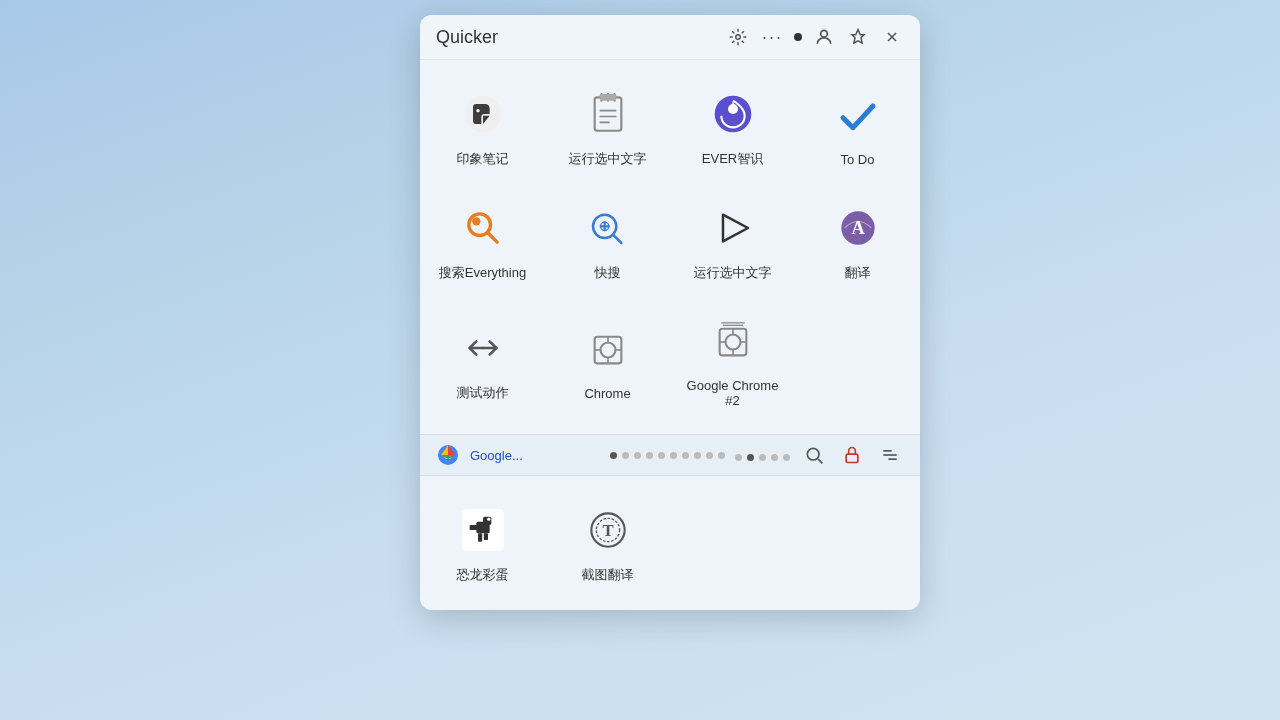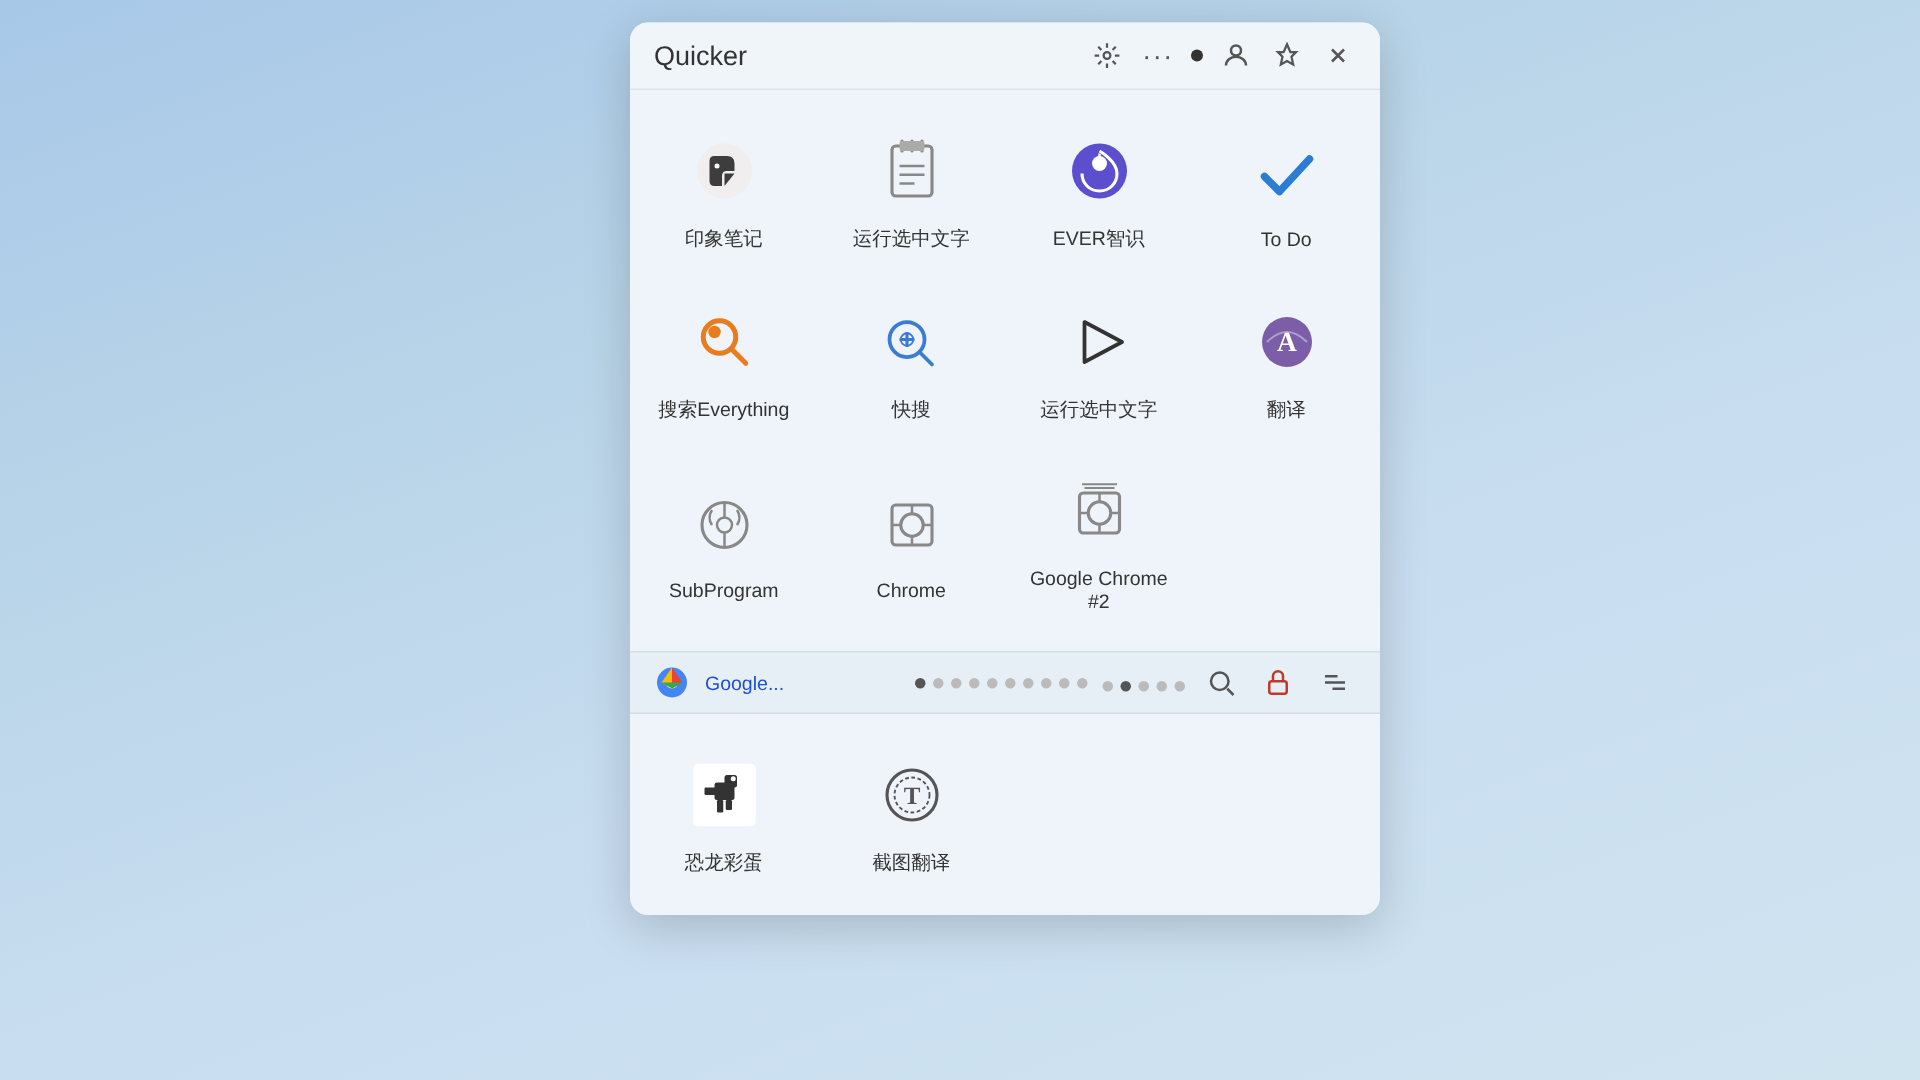--- a/index.html
+++ b/index.html
@@ -265,34 +265,32 @@
       <div class="app-icon">
         <svg width="50" height="50" viewBox="0 0 60 60">
           <circle cx="30" cy="30" r="20" fill="#7b5ea7"></circle>
           <text x="30" y="37" text-anchor="middle" font-size="22" font-weight="bold" fill="white" font-family="Georgia,serif">A</text>
           <path d="M14 30 Q30 14 46 30" fill="none" stroke="rgba(255,255,255,0.4)" stroke-width="1.5"></path>
         </svg>
       </div>
       <span class="app-label">翻译</span>
     </div>
 
-
-    <div class="app-item">
-      <div class="app-icon">
-        <svg width="50" height="50" viewBox="0 0 60 60">
-          <circle cx="30" cy="30" r="18" fill="none" stroke="#888" stroke-width="2.5"></circle>
-          <circle cx="30" cy="30" r="6" fill="none" stroke="#888" stroke-width="2"></circle>
-          <path d="M20 30 Q16 24 20 18" fill="none" stroke="#888" stroke-width="2"></path>
-          <path d="M40 30 Q44 24 40 18" fill="none" stroke="#888" stroke-width="2"></path>
-          <line x1="30" y1="12" x2="30" y2="24" stroke="#888" stroke-width="2"></line>
-          <line x1="30" y1="36" x2="30" y2="48" stroke="#888" stroke-width="2"></line>
-        </svg>
-      </div>
-      <span class="app-label">SubProgram</span>
-    </div>
+    <div class="app-item">
+      <div class="app-icon">
+        <svg width="50" height="50" viewBox="0 0 60 60">
+          <line x1="14" y1="30" x2="30" y2="30" stroke="#555" stroke-width="3" stroke-linecap="round"></line>
+          <polyline points="22,22 14,30 22,38" fill="none" stroke="#555" stroke-width="3" stroke-linecap="round" stroke-linejoin="round"></polyline>
+          <line x1="46" y1="30" x2="30" y2="30" stroke="#555" stroke-width="3" stroke-linecap="round"></line>
+          <polyline points="38,22 46,30 38,38" fill="none" stroke="#555" stroke-width="3" stroke-linecap="round" stroke-linejoin="round"></polyline>
+        </svg>
+      </div>
+      <span class="app-label">测试动作</span>
+    </div>
+
 
     <div class="app-item">
       <div class="app-icon">
         <svg width="50" height="50" viewBox="0 0 60 60">
           <rect x="14" y="14" width="32" height="32" rx="3" fill="none" stroke="#888" stroke-width="2.5"></rect>
           <circle cx="30" cy="30" r="9" fill="none" stroke="#888" stroke-width="2.5"></circle>
           <line x1="30" y1="14" x2="30" y2="21" stroke="#888" stroke-width="2"></line>
           <line x1="30" y1="39" x2="30" y2="46" stroke="#888" stroke-width="2"></line>
           <line x1="14" y1="30" x2="21" y2="30" stroke="#888" stroke-width="2"></line>
           <line x1="39" y1="30" x2="46" y2="30" stroke="#888" stroke-width="2"></line>

